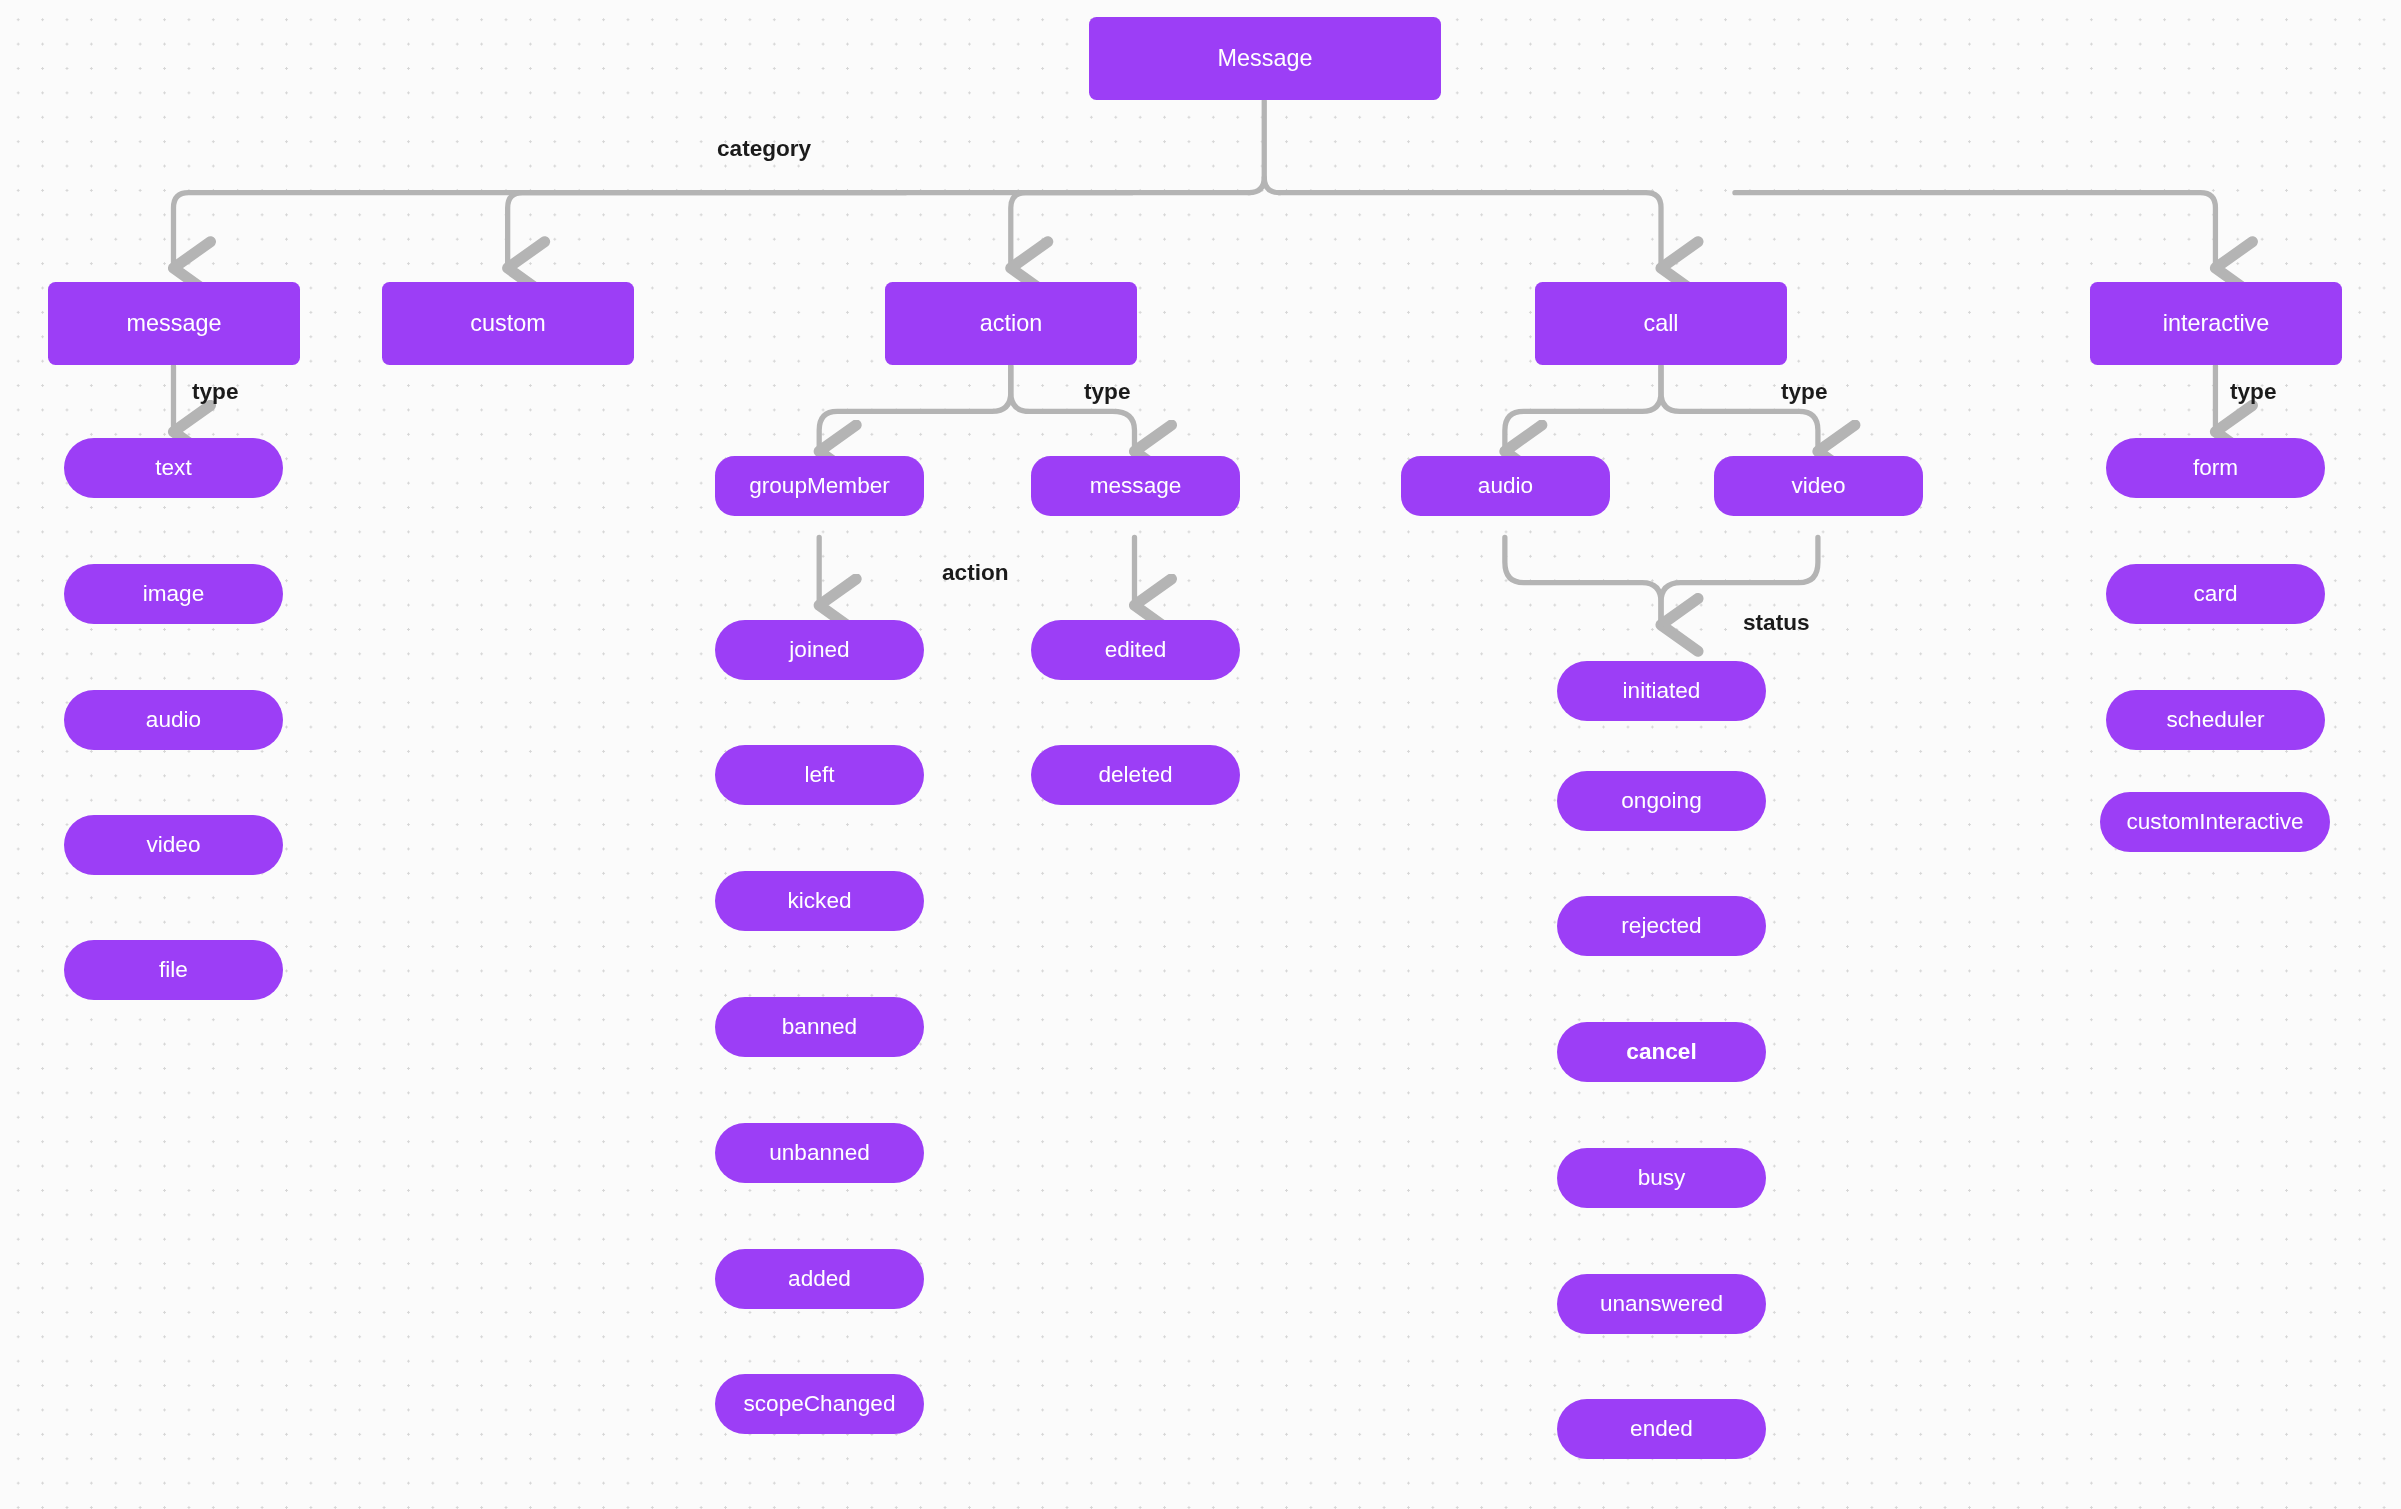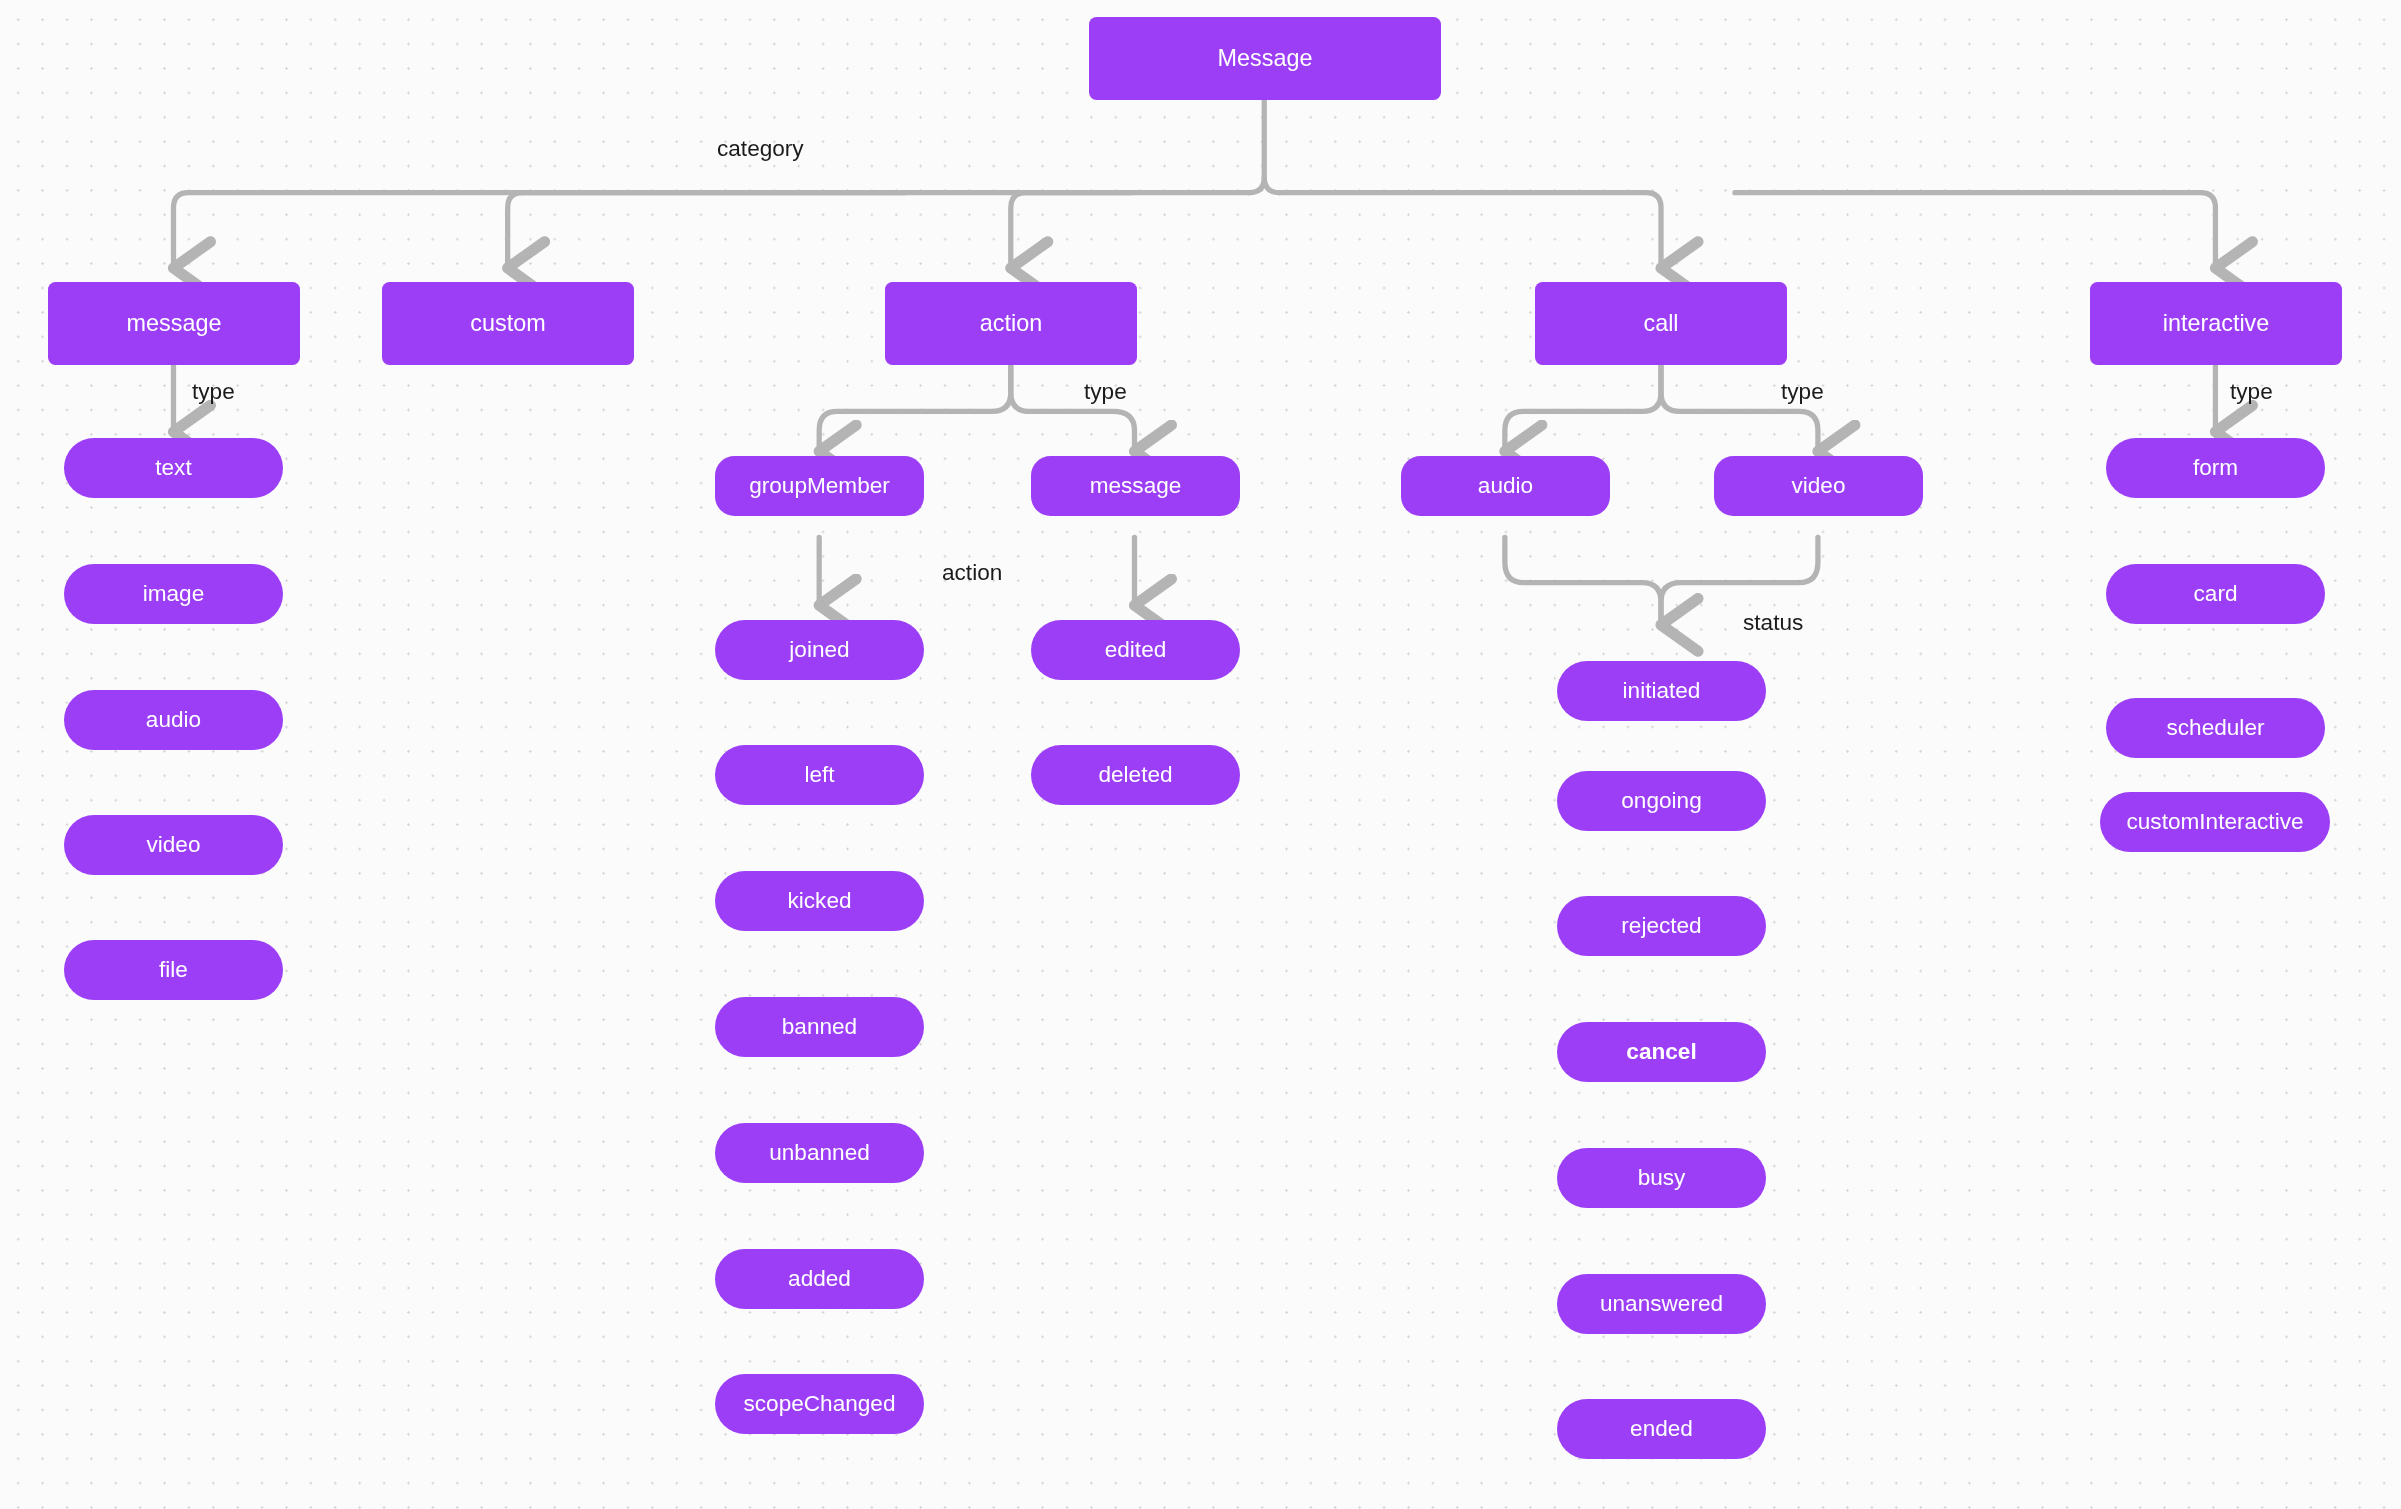--- a/index.html
+++ b/index.html
@@ -51,21 +51,21 @@
     font-size: 22.6px;
   }
   .node.leaf {
     border-radius: 30px;
     font-size: 22.6px;
   }
   .edge-label {
     position: absolute;
     color: #1b1b1b;
     font-size: 22.6px;
-    font-weight: 400;
+    font-weight: 700;
     white-space: nowrap;
     user-select: none;
   }
 </style>
 </head>
 <body>
 
 <div id="canvas">
 
   <svg id="edge-layer" viewBox="0 0 3183 2001" xmlns="http://www.w3.org/2000/svg">
@@ -211,21 +211,21 @@
   <div class="node leaf" style="left:1557px; top:1399px; width:209px; height:60px;">
     <span>ended</span>
   </div>
 
   <div class="node leaf" style="left:2106px; top:438px; width:219px; height:60px;">
     <span>form</span>
   </div>
   <div class="node leaf" style="left:2106px; top:564px; width:219px; height:60px;">
     <span>card</span>
   </div>
-  <div class="node leaf" style="left:2106px; top:690px; width:219px; height:60px;margin-top:8px;">
+  <div class="node leaf" style="left:2106px; top:690px; width:219px; height:60px;">
     <span>scheduler</span>
   </div>
   <div class="node leaf" style="left:2100px; top:792px; width:230px; height:60px;">
     <span>customInteractive</span>
   </div>
 
 </div>
 
 
 </body></html>

